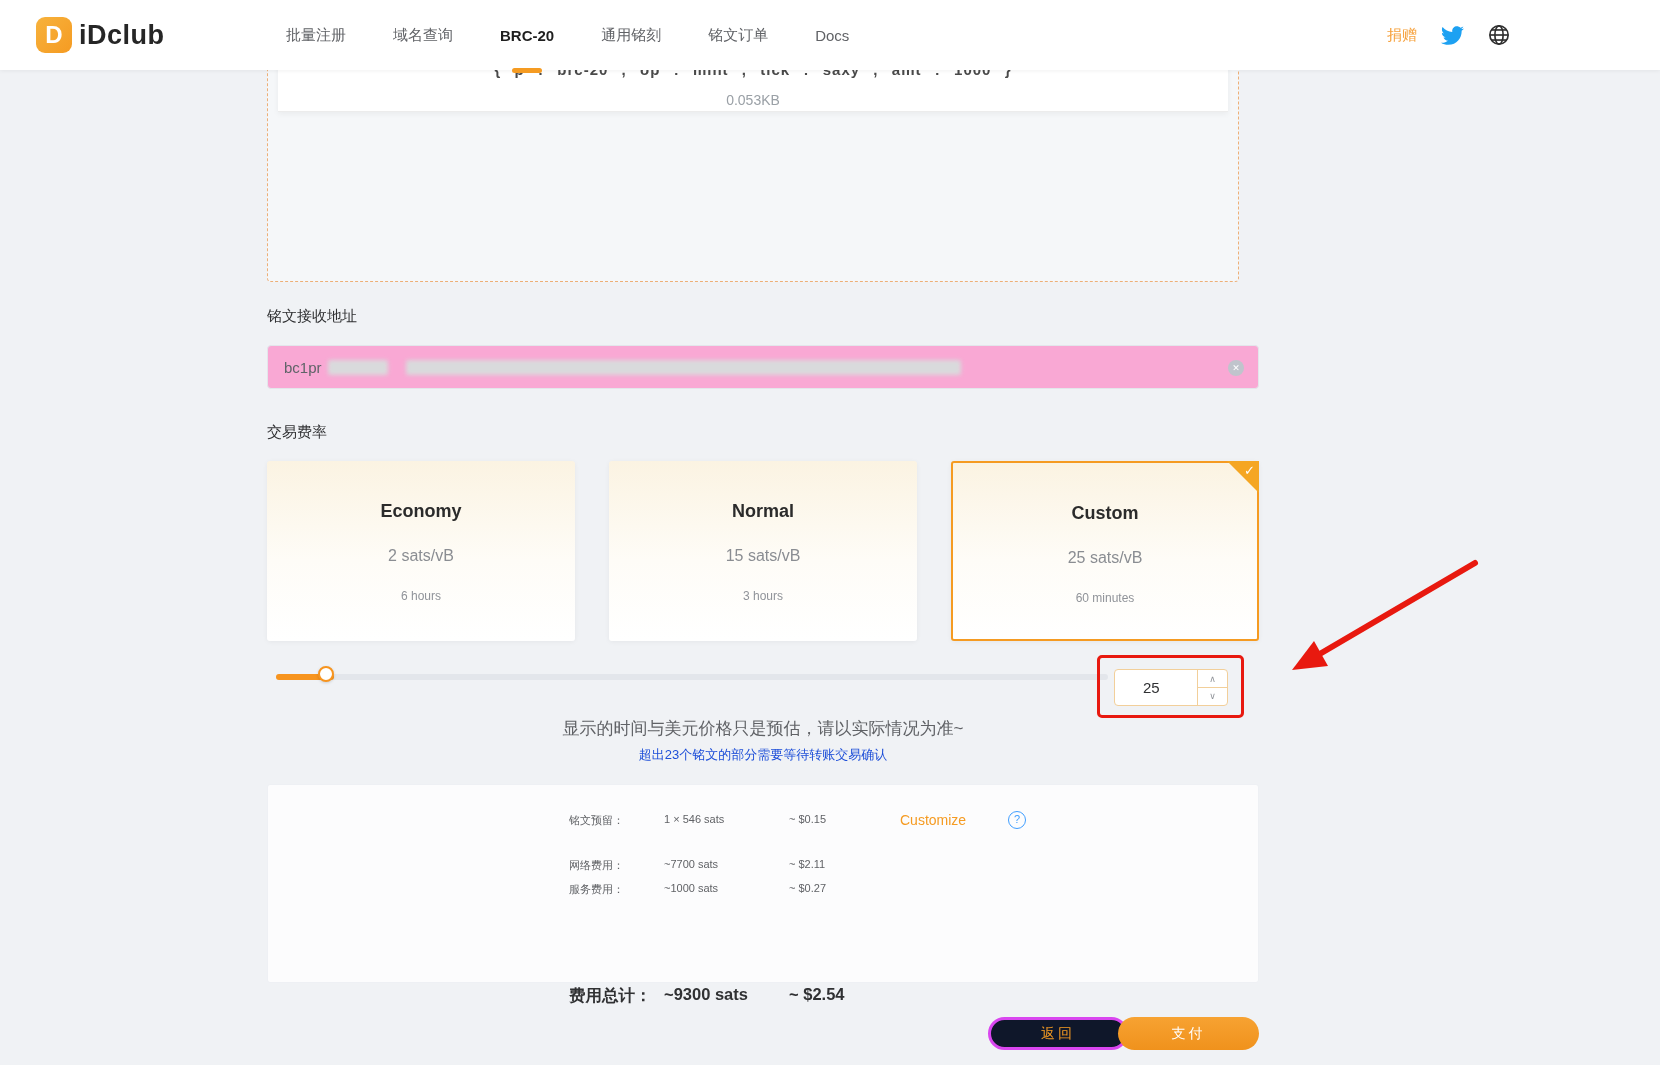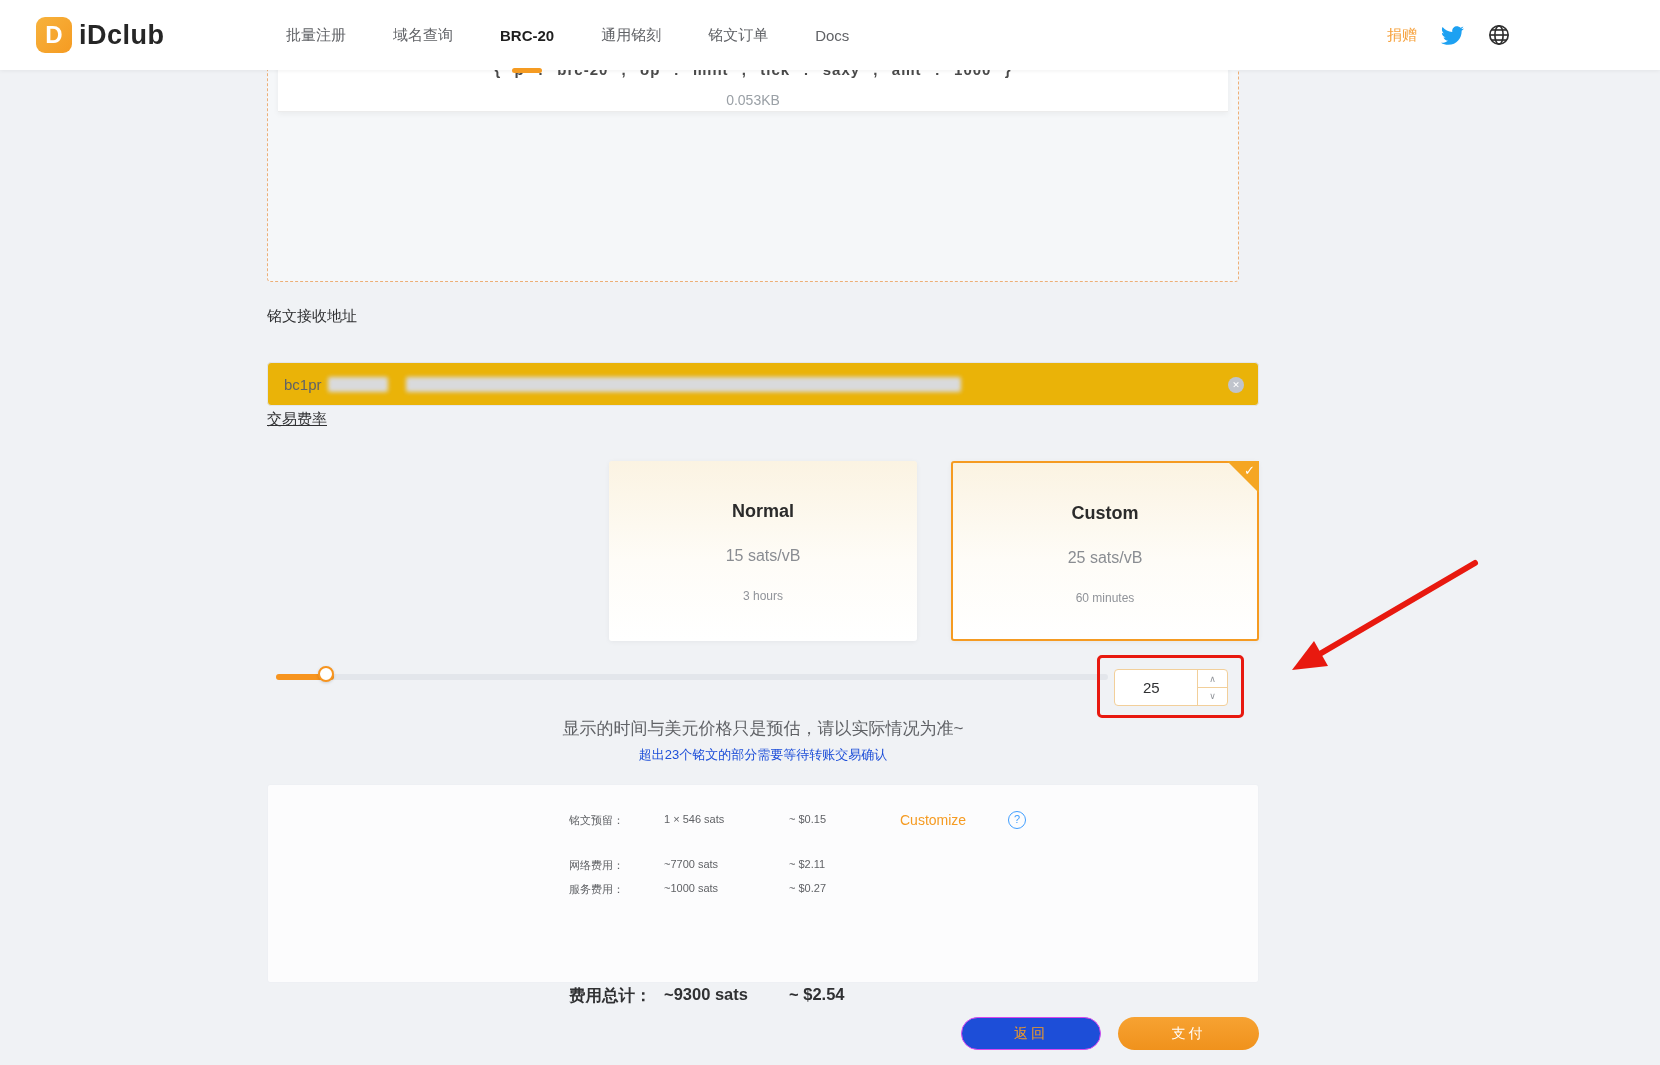--- a/index.html
+++ b/index.html
@@ -27,21 +27,21 @@
   .dashed-box { position:absolute; left:267px; top:-62px; width:972px; height:344px;
                 border:1px dashed #edaf77; border-radius:4px; background:#f5f7f9; }
   .preview-card { position:absolute; left:10px; top:1px; width:950px; height:172px; background:#ffffff;
                   border-bottom:1px solid #ececec; box-shadow:0 2px 6px rgba(0,0,0,0.05); text-align:center; }
   .preview-json { position:absolute; left:0; top:121px; width:100%; font-size:15px; font-weight:600;
                   color:#4a4a4a; letter-spacing:1px; }
   .preview-size { position:absolute; left:0; top:152px; width:100%; font-size:14px; color:#9aa0a6; }
 
   
   .section-label { position:absolute; font-size:15px; color:#303133; }
-  .address-input { position:absolute; left:267px; top:362px; width:992px; height:44px; background:#eab308;
+  .address-input { position:absolute; left:267px; top:345px; width:992px; height:44px; background:#f9a8d4;
                    border:1px solid #e3e6eb; border-radius:4px; display:flex; align-items:center;
                    padding:0 16px; cursor:text; }
   .address-prefix { font-size:15px; color:#5f6368; }
   .redact { height:15px; background:#d9dadc; border-radius:2px; filter:blur(2px); }
   .clear-icon { position:absolute; right:14px; top:14px; width:16px; height:16px; border-radius:50%;
                 background:#c0c4cc; color:#fff; font-size:9px; line-height:16px; text-align:center; cursor:pointer; }
 
   
   .fee-card { position:absolute; top:461px; width:308px; height:180px; border-radius:3px;
               background:linear-gradient(180deg,#fbf3e2 0%,#fefcf7 55%,#ffffff 100%);
@@ -83,21 +83,21 @@
   .srow .sats { position:absolute; left:396px; }
   .srow .usd { position:absolute; left:521px; }
   .srow.total { font-size:16.5px; font-weight:bold; color:#303133; }
   .customize-link { position:absolute; left:632px; top:27px; font-size:14px; color:#f59b22; cursor:pointer; }
   .help-icon { position:absolute; left:740px; top:26px; width:18px; height:18px; border-radius:50%;
                border:1.5px solid #409eff; color:#409eff; font-size:11px; line-height:15px; text-align:center; cursor:pointer; }
 
   
   .btn { position:absolute; top:1017px; height:33px; border-radius:17px; font-size:14px; letter-spacing:3px;
          display:flex; align-items:center; justify-content:center; cursor:pointer; }
-  .btn-back { left:961px; width:140px; background:#1d4ed8; border:1px solid #d946ef; color:#f59b22; }
+  .btn-back { left:988px; width:140px; background:#0f172a; border:3px solid #d946ef; color:#f59b22; }
   .btn-pay { left:1118px; width:141px; background:linear-gradient(180deg,#f7a232,#f0921c); color:#fff; }
 
   
   .arrow-svg { position:absolute; left:1270px; top:548px; width:220px; height:145px; pointer-events:none; }
 </style>
 </head>
 <body>
 
 <div class="page">
 
@@ -154,22 +154,27 @@
   </div>
 
   <div class="section-label" style="left:267px;top:307px;">铭文接收地址</div>
   <div class="address-input">
     <span class="address-prefix">bc1pr</span>
     <span class="redact" style="width:60px;margin-left:6px;"></span>
     <span class="redact" style="width:555px;margin-left:18px;"></span>
     <span class="clear-icon">✕</span>
   </div>
 
-  <div class="section-label" style="left:267px;top:410px;text-decoration:underline;">交易费率</div>
-
+  <div class="section-label" style="left:267px;top:423px;">交易费率</div>
+
+  <div class="fee-card" style="left:267px;">
+    <div class="fee-name">Economy</div>
+    <div class="fee-rate">2 sats/vB</div>
+    <div class="fee-time">6 hours</div>
+  </div>
   <div class="fee-card" style="left:609px;">
     <div class="fee-name">Normal</div>
     <div class="fee-rate">15 sats/vB</div>
     <div class="fee-time">3 hours</div>
   </div>
   <div class="fee-card selected" style="left:951px;">
     <div class="fee-name">Custom</div>
     <div class="fee-rate">25 sats/vB</div>
     <div class="fee-time">60 minutes</div>
     <div class="corner-check"></div>

